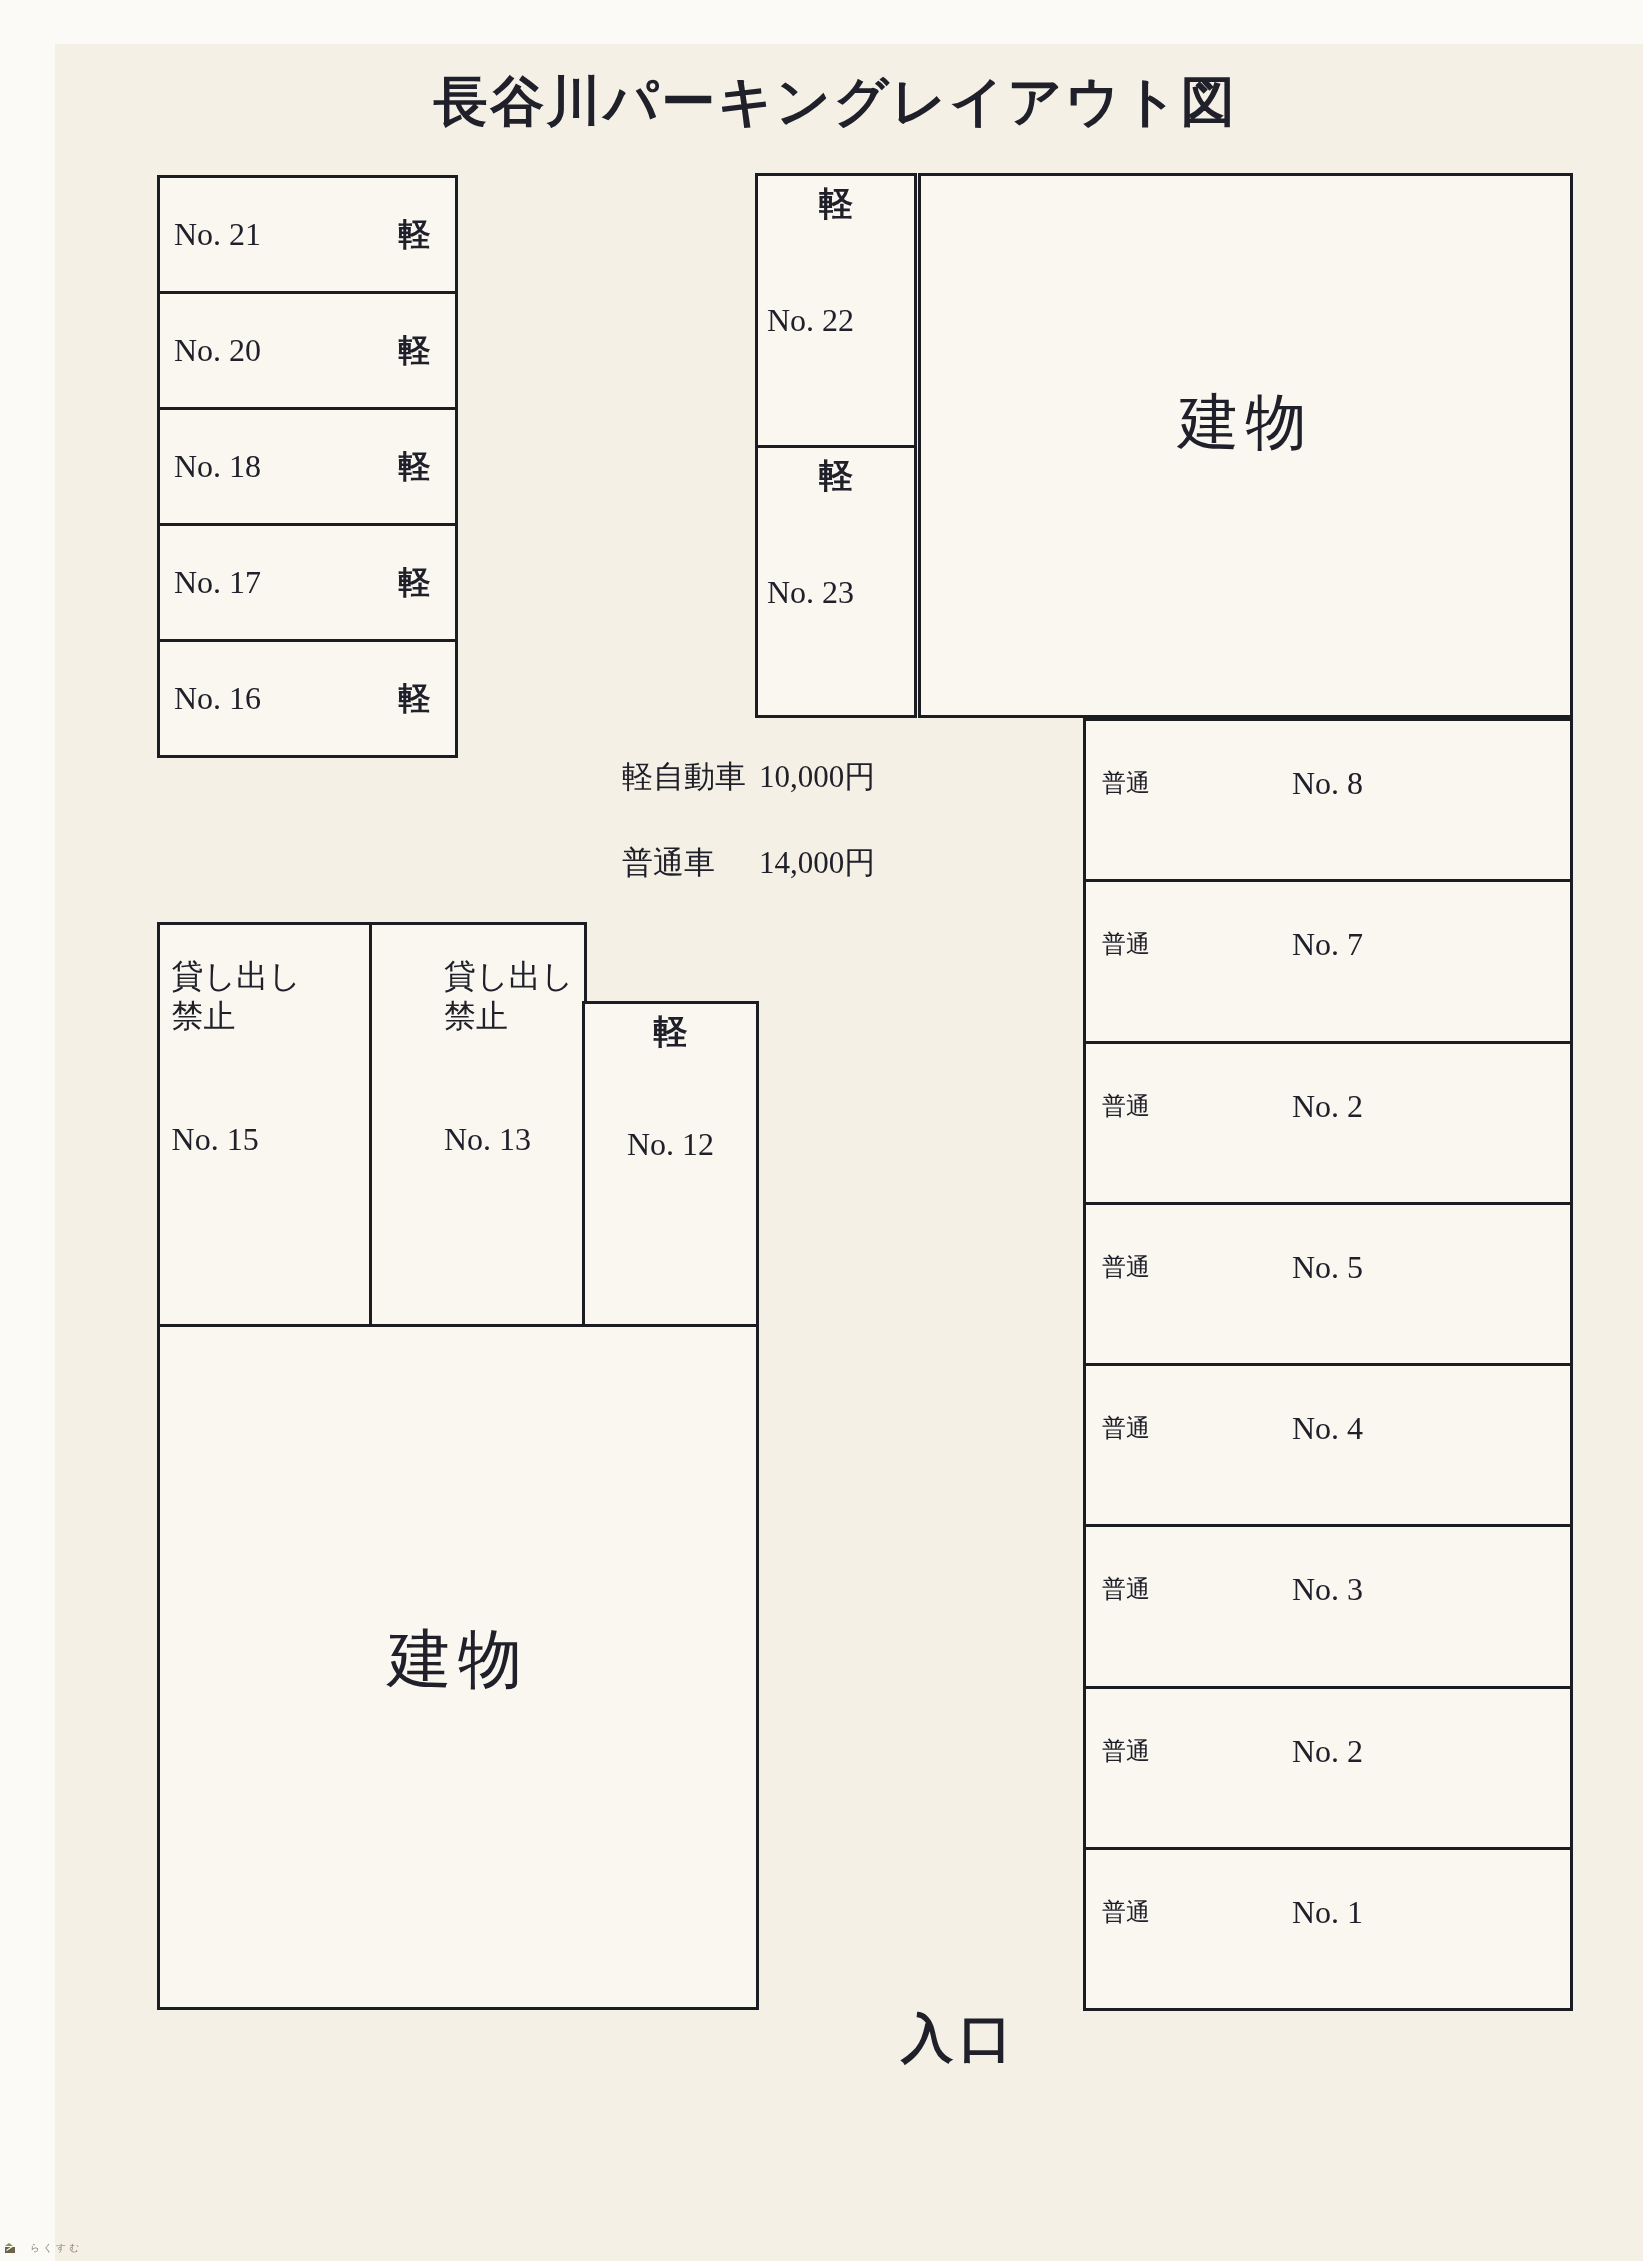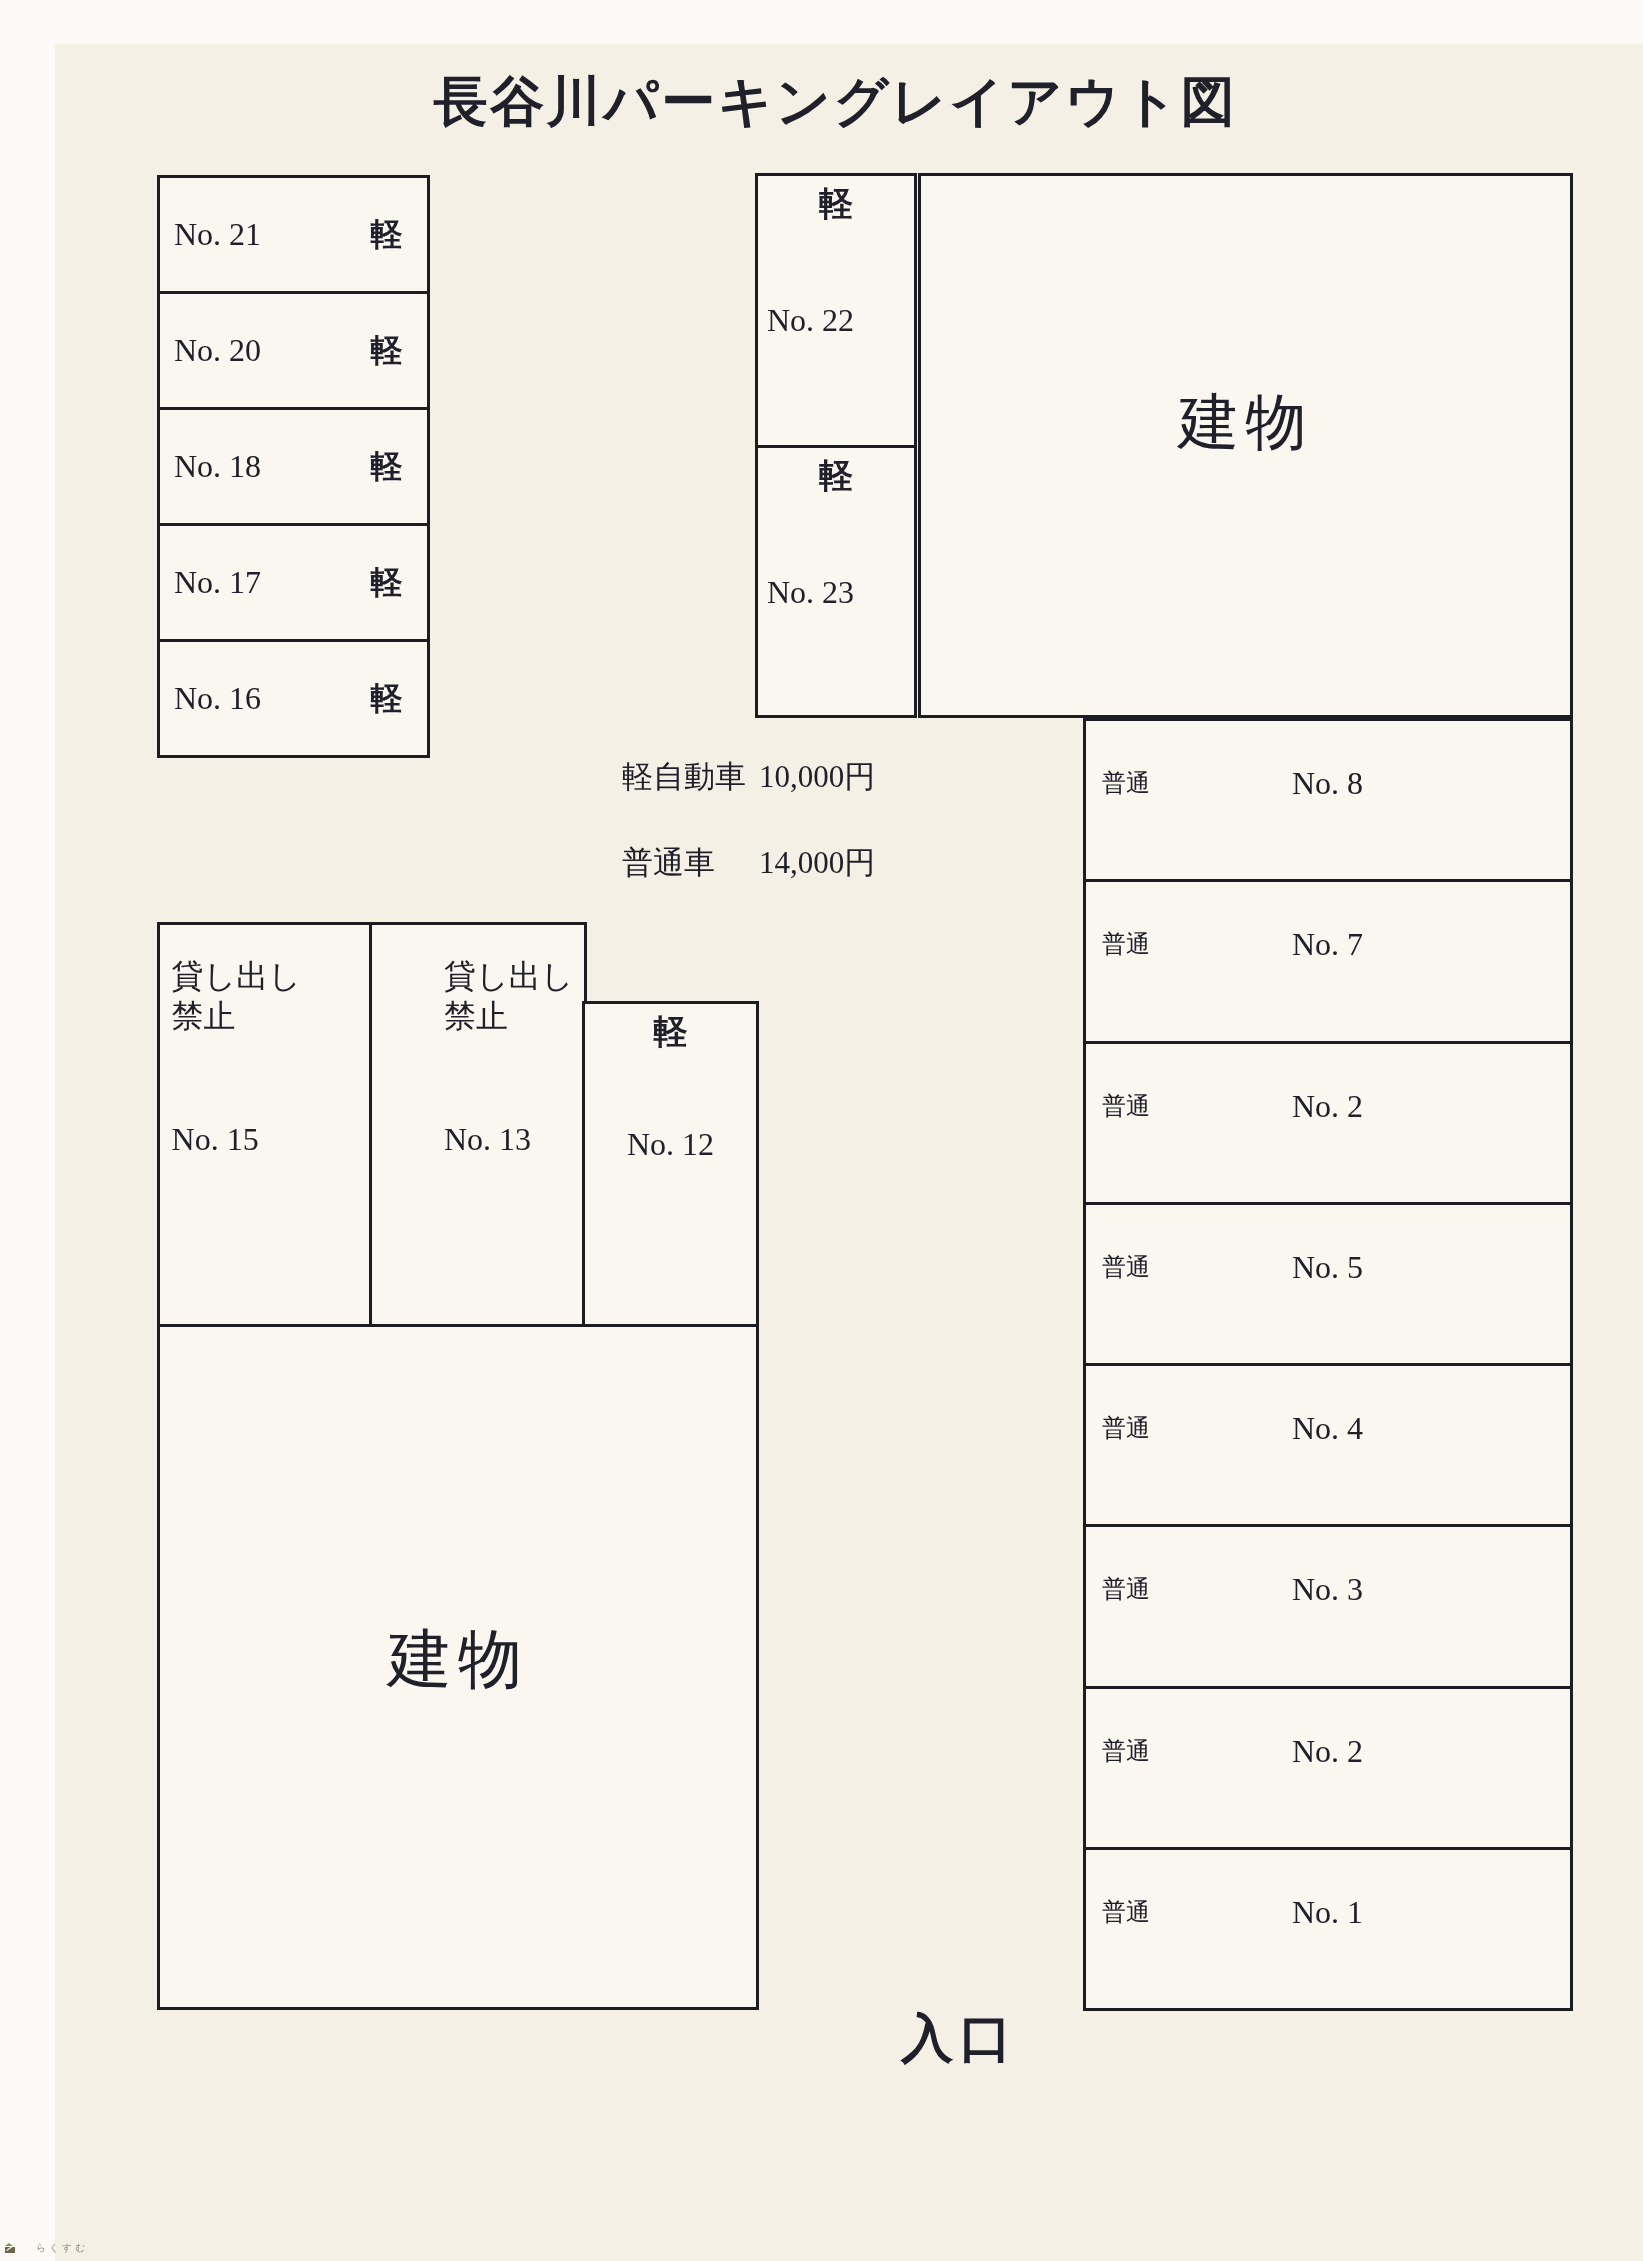--- a/index.html
+++ b/index.html
@@ -24,21 +24,21 @@
   .title{
     position:absolute;left:0;top:70px;width:1643px;
     text-align:center;
     font-family:"Liberation Sans", sans-serif;
     font-weight:600;font-size:54px;line-height:62px;letter-spacing:2.6px;padding-left:28px;
   }
 
   .box{position:absolute;border:3.2px solid var(--line);background:var(--cell);}
 
   
-  .kei-left{left:157px;top:175px;width:273px;height:583px;display:flex;flex-direction:column;}
+  .kei-left{left:157px;top:175px;width:301px;height:583px;display:flex;flex-direction:column;}
   .kei-row{flex:1;position:relative;display:flex;align-items:center;}
   .kei-row:not(:last-child){border-bottom:3.2px solid var(--line);}
   .kei-row .num{position:absolute;left:14px;font-size:32px;}
   .kei-row .type{position:absolute;right:24.5px;font-family:"Liberation Sans", sans-serif;font-weight:600;font-size:32px;}
 
   
   .kei-center{left:755px;top:173px;width:162px;height:545px;display:flex;flex-direction:column;}
   .kcell{position:relative;}
   .kcell.first{height:272px;border-bottom:3.2px solid var(--line);}
   .kcell.second{flex:1;}
@@ -78,21 +78,21 @@
   .reg-row .rtype{position:absolute;left:16px;top:45px;font-size:24px;line-height:34px;}
   .reg-row .rnum{position:absolute;left:206px;top:45px;font-size:32px;line-height:34px;}
 
   
   .entrance{
     position:absolute;left:825px;top:2009px;width:193px;text-align:right;
     font-family:"Liberation Sans", sans-serif;font-weight:700;font-size:52px;line-height:59px;letter-spacing:6.4px;
   }
 
   
-  .watermark{position:absolute;left:5.2px;top:2243px;display:flex;align-items:center;gap:21px;}
+  .watermark{position:absolute;left:5.2px;top:2243px;display:flex;align-items:center;gap:15px;}
   .house-icon{position:relative;width:9.7px;height:9.7px;}
   .house-icon .roof{position:absolute;left:0;top:0;width:0;height:0;border-left:4.8px solid transparent;border-right:4.8px solid transparent;border-bottom:3.9px solid #7c9c3d;}
   .house-icon .base{position:absolute;left:0;top:3.9px;width:9.7px;height:5.8px;background:#6b6547;}
   .house-icon .slash{position:absolute;left:1.3px;top:4.5px;width:7px;height:1.3px;background:#fdfdf9;transform:rotate(-35deg);}
   .watermark .wtext{font-size:9.7px;line-height:10.3px;color:#8c8678;letter-spacing:3.2px;font-family:"Liberation Sans", sans-serif;}
 </style>
 </head>
 <body>
 
 <div class="scan-edge-top"></div>

